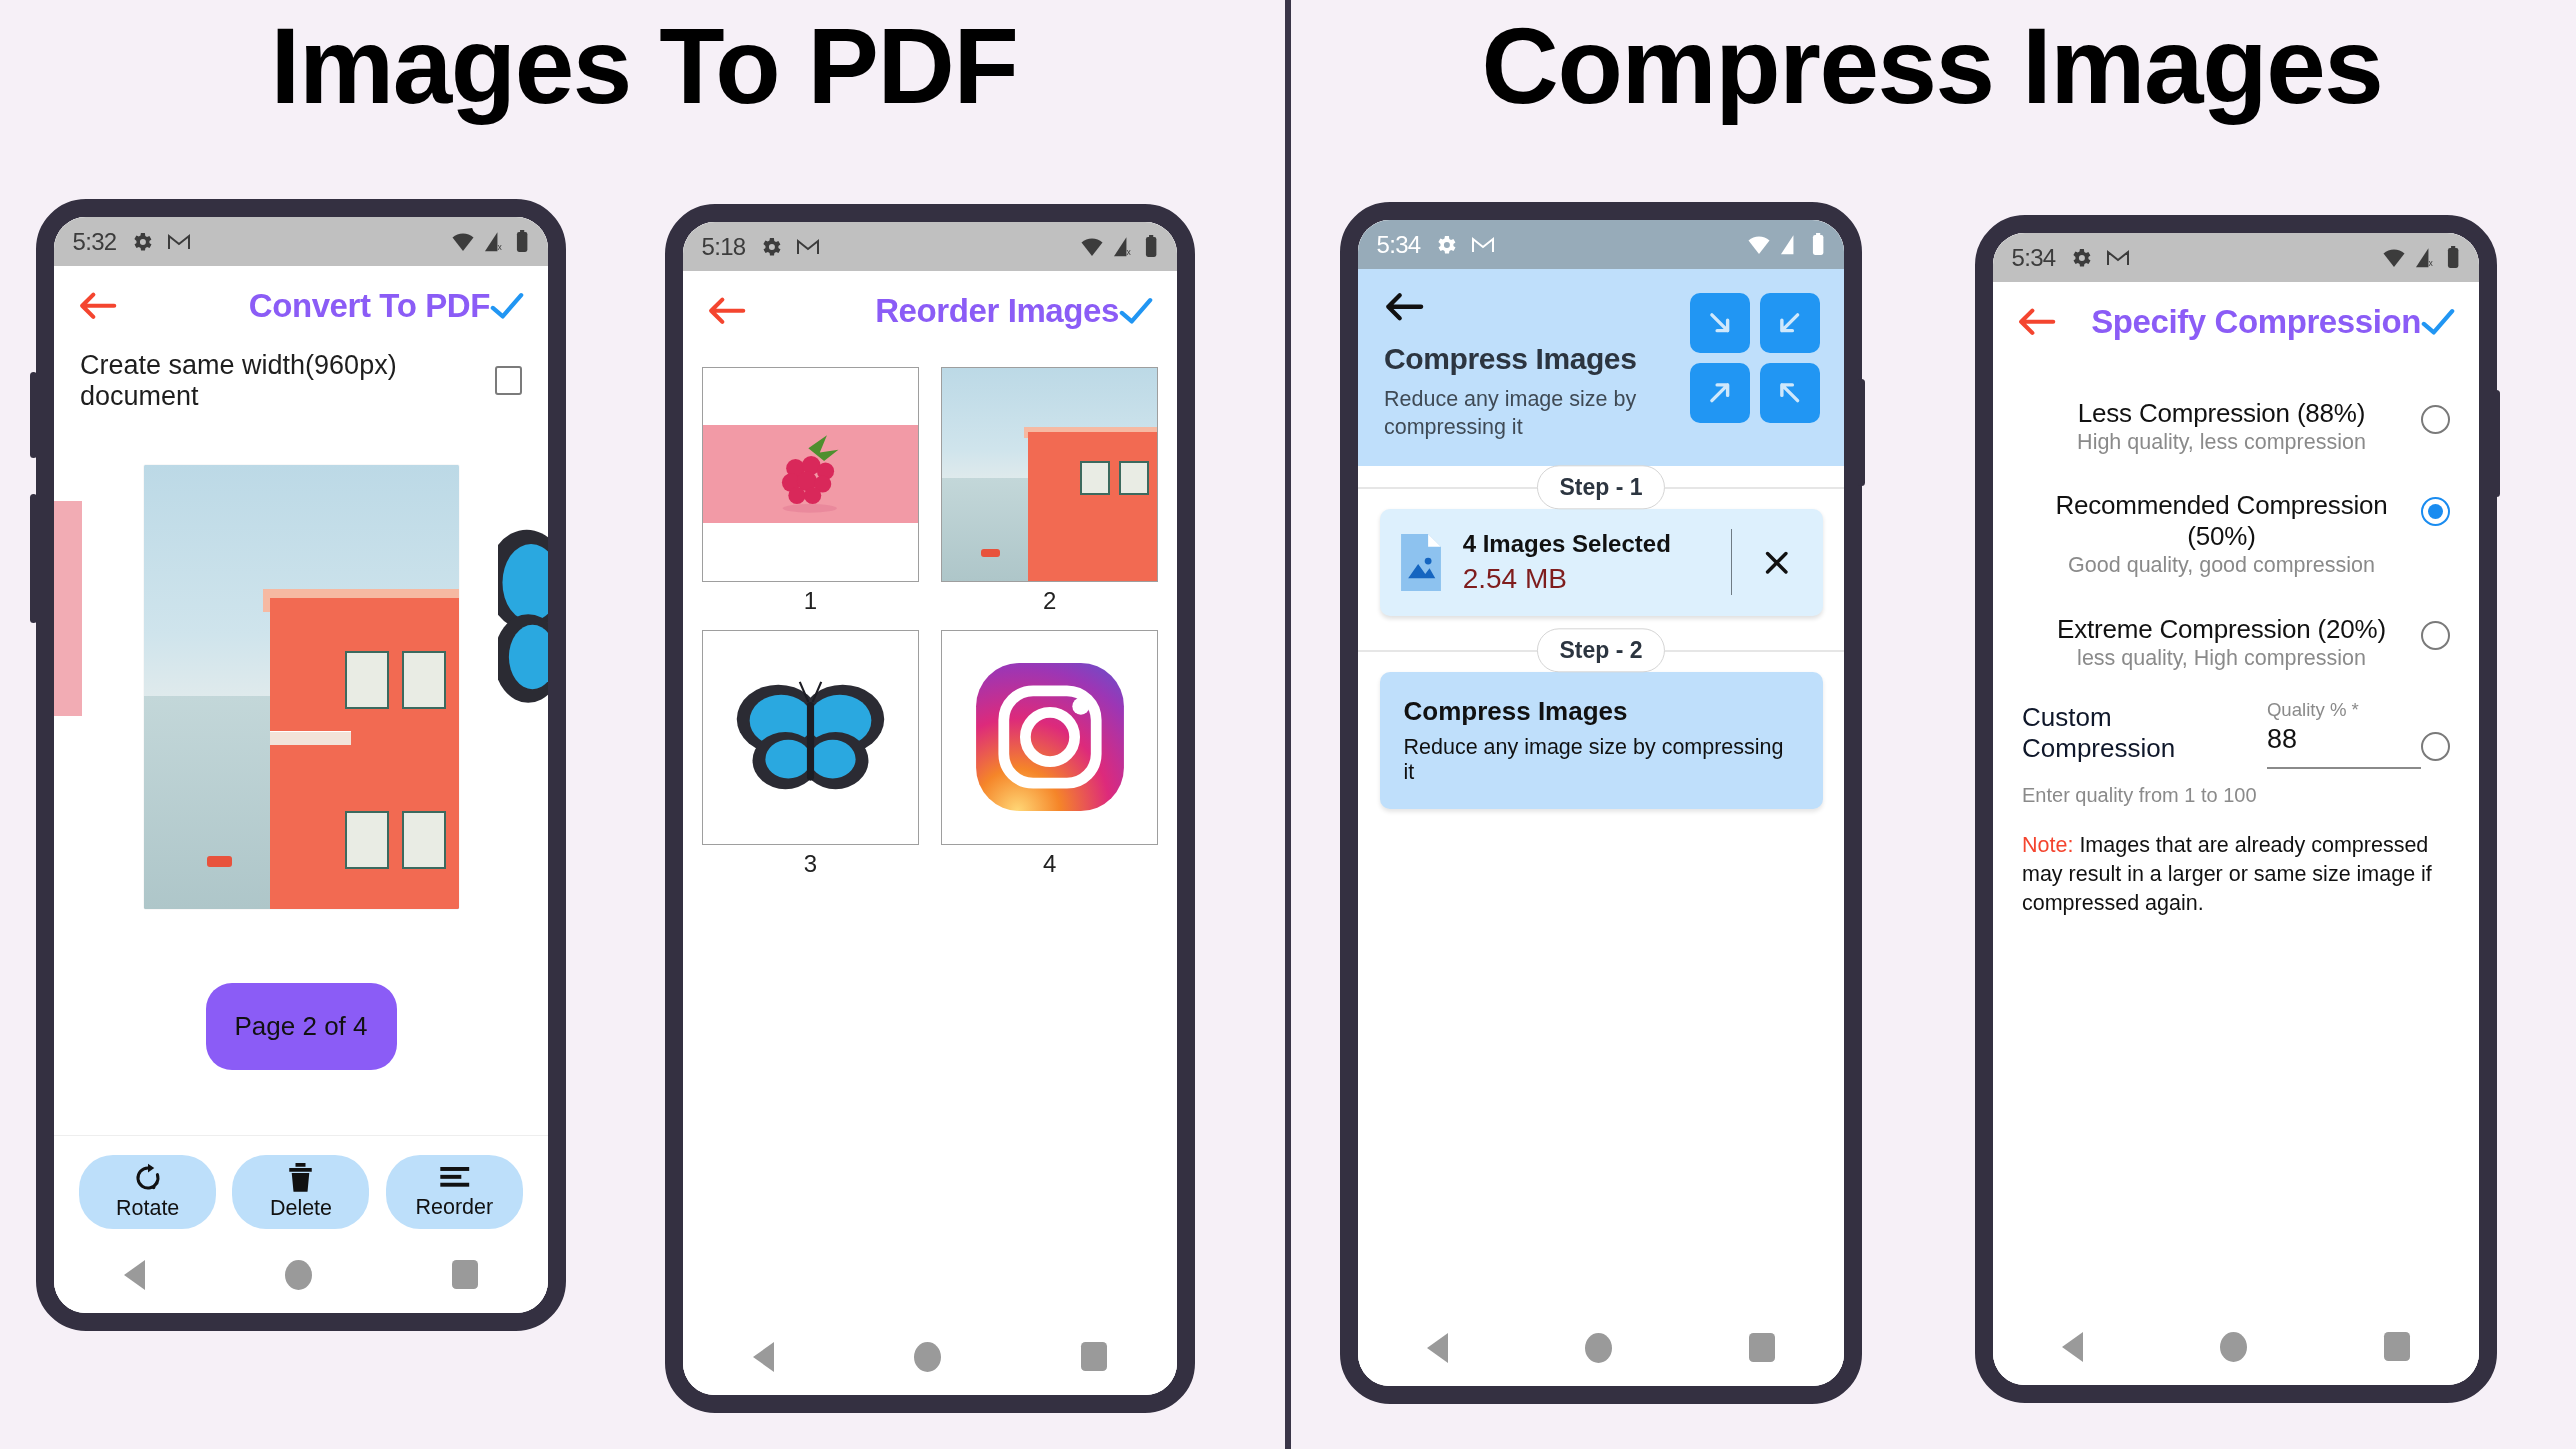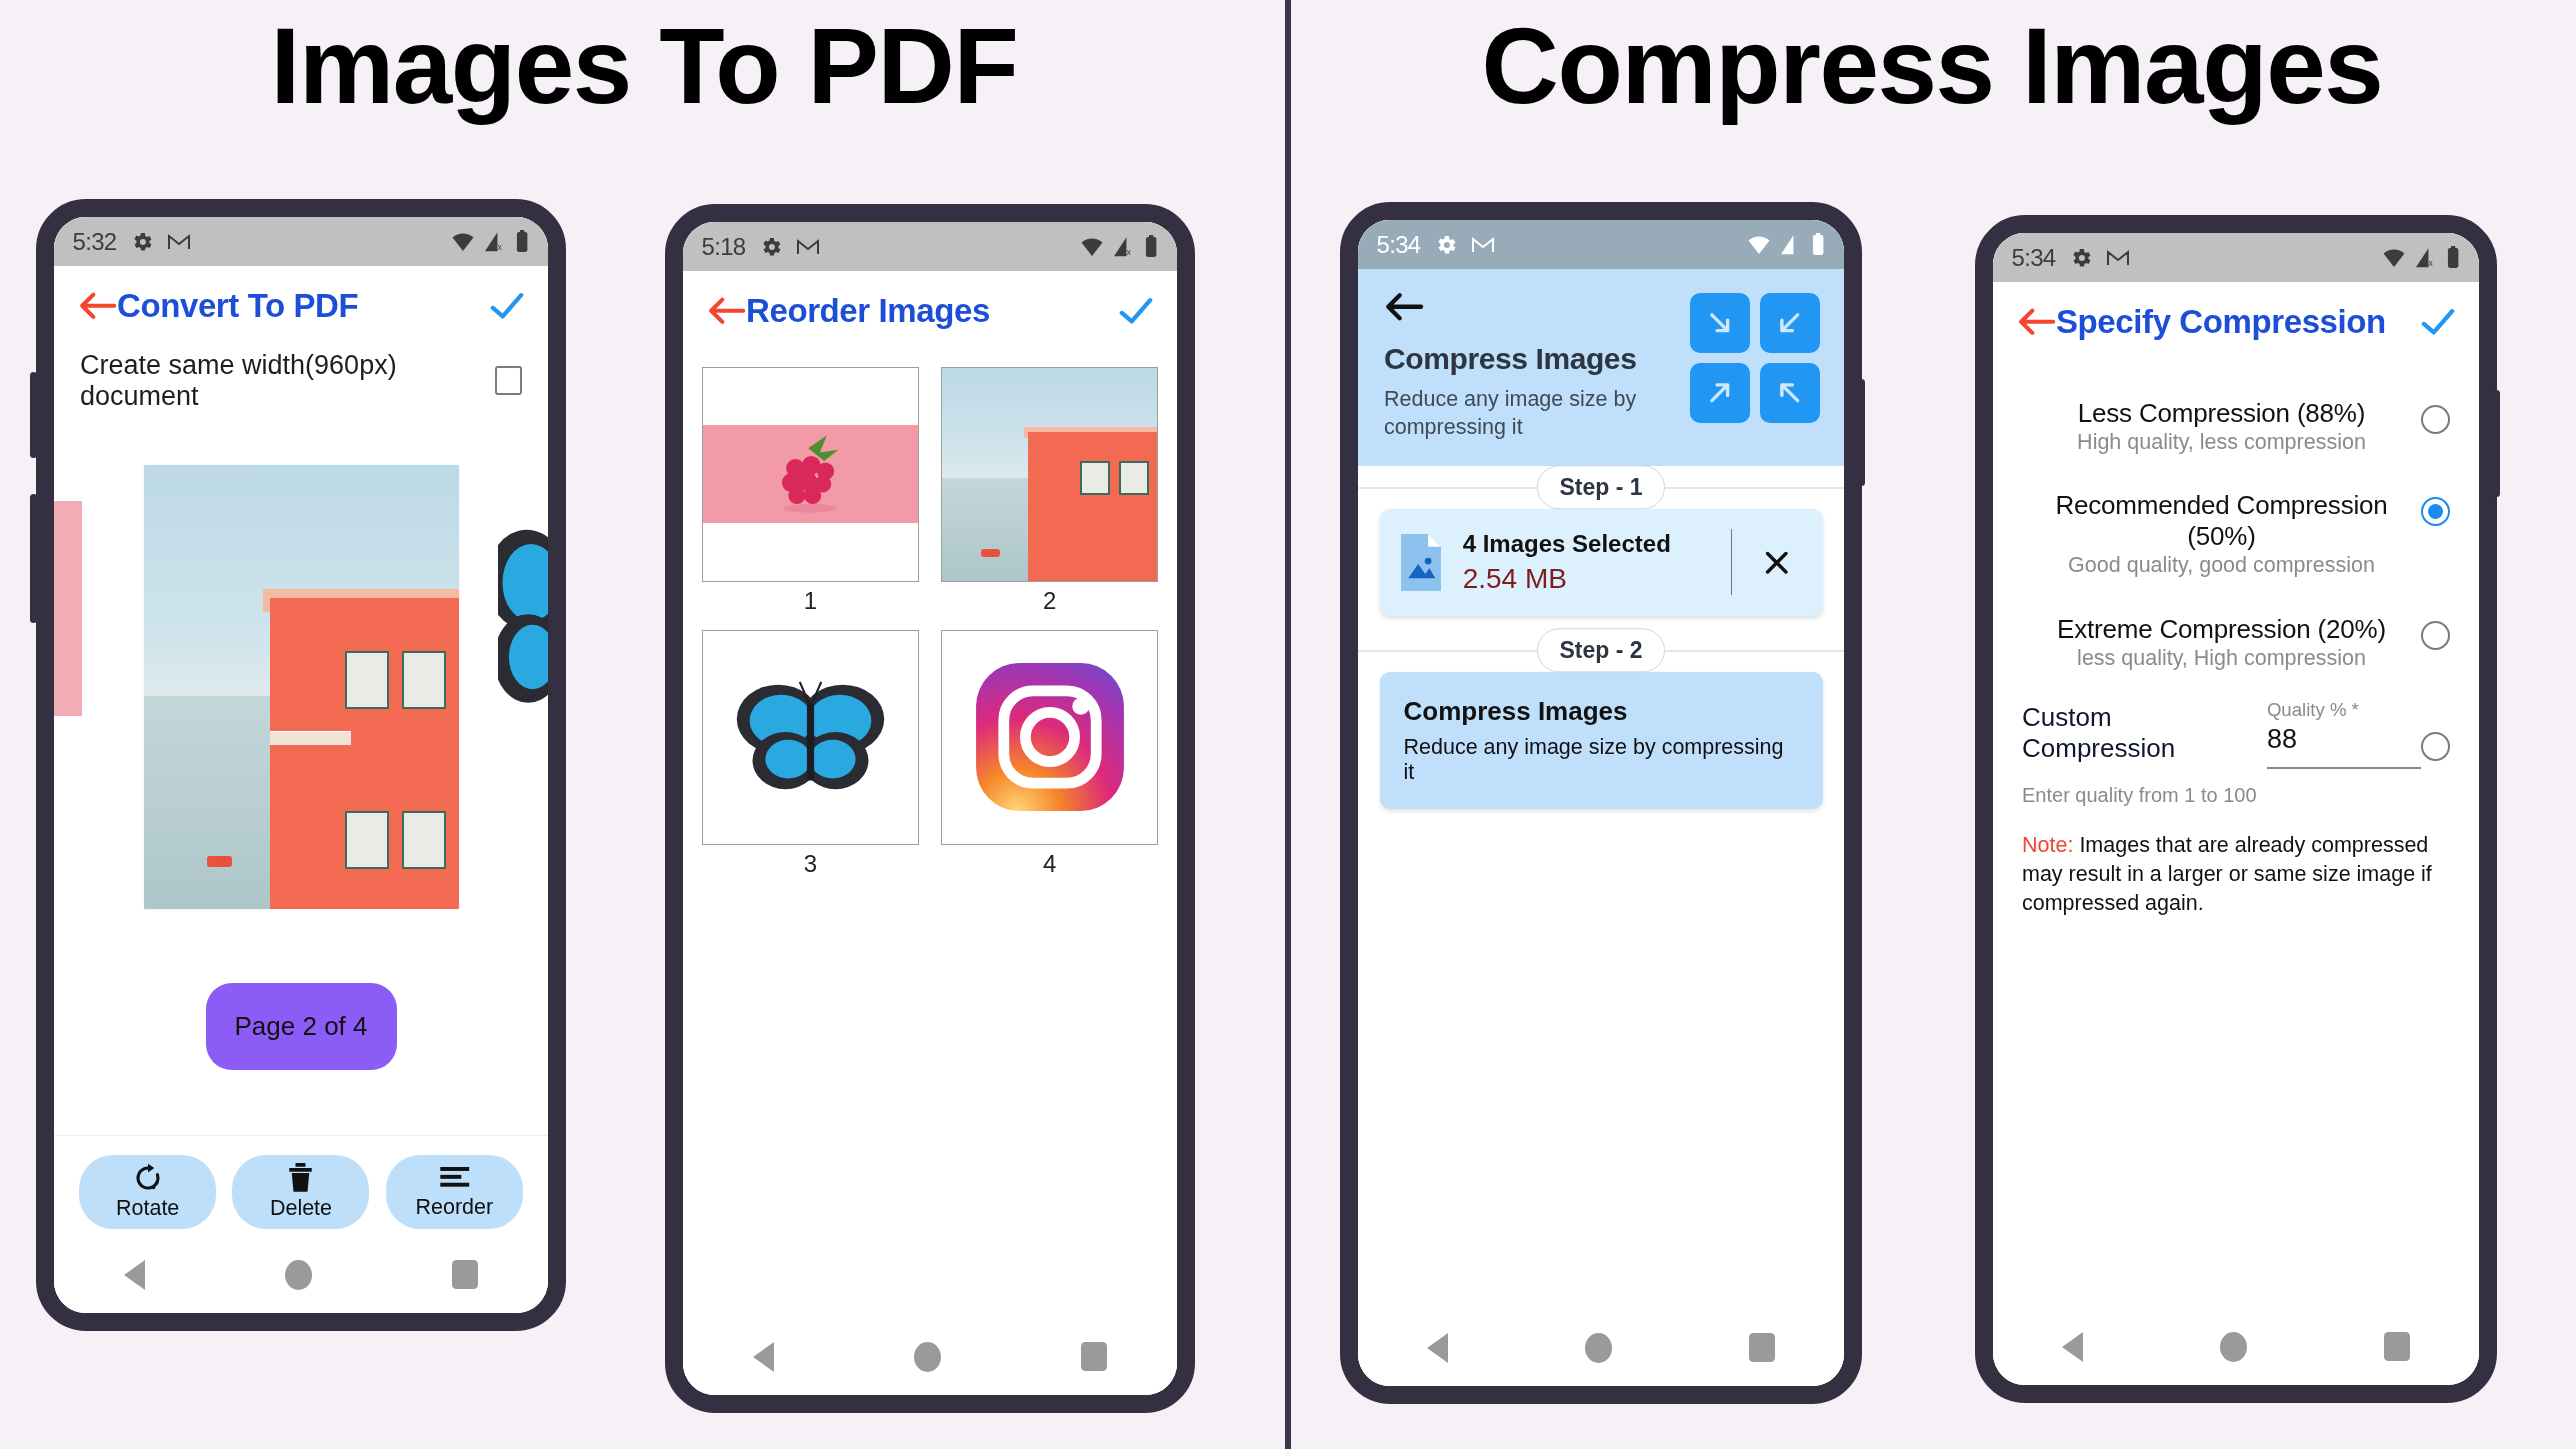--- a/index.html
+++ b/index.html
@@ -65,22 +65,22 @@
   svg { display: block; }
 
   
   .appbar {
     height: 80px;
     display: flex; align-items: center;
     padding: 0 24px;
     background: #fff;
   }
   .appbar .title {
-    flex: 1; text-align: left;
-    font-size: 33px; font-weight: 700; color: #1d4ed8;
+    flex: 1; text-align: right;
+    font-size: 33px; font-weight: 700; color: #8b5cf6;
     letter-spacing: -0.4px;
   }
 
   
   .opt-row {
     display: flex; align-items: center;
     padding: 0 26px; height: 69px;
   }
   .opt-row .label { font-size: 27px; color: #1e1e1e; }
   .checkbox {

